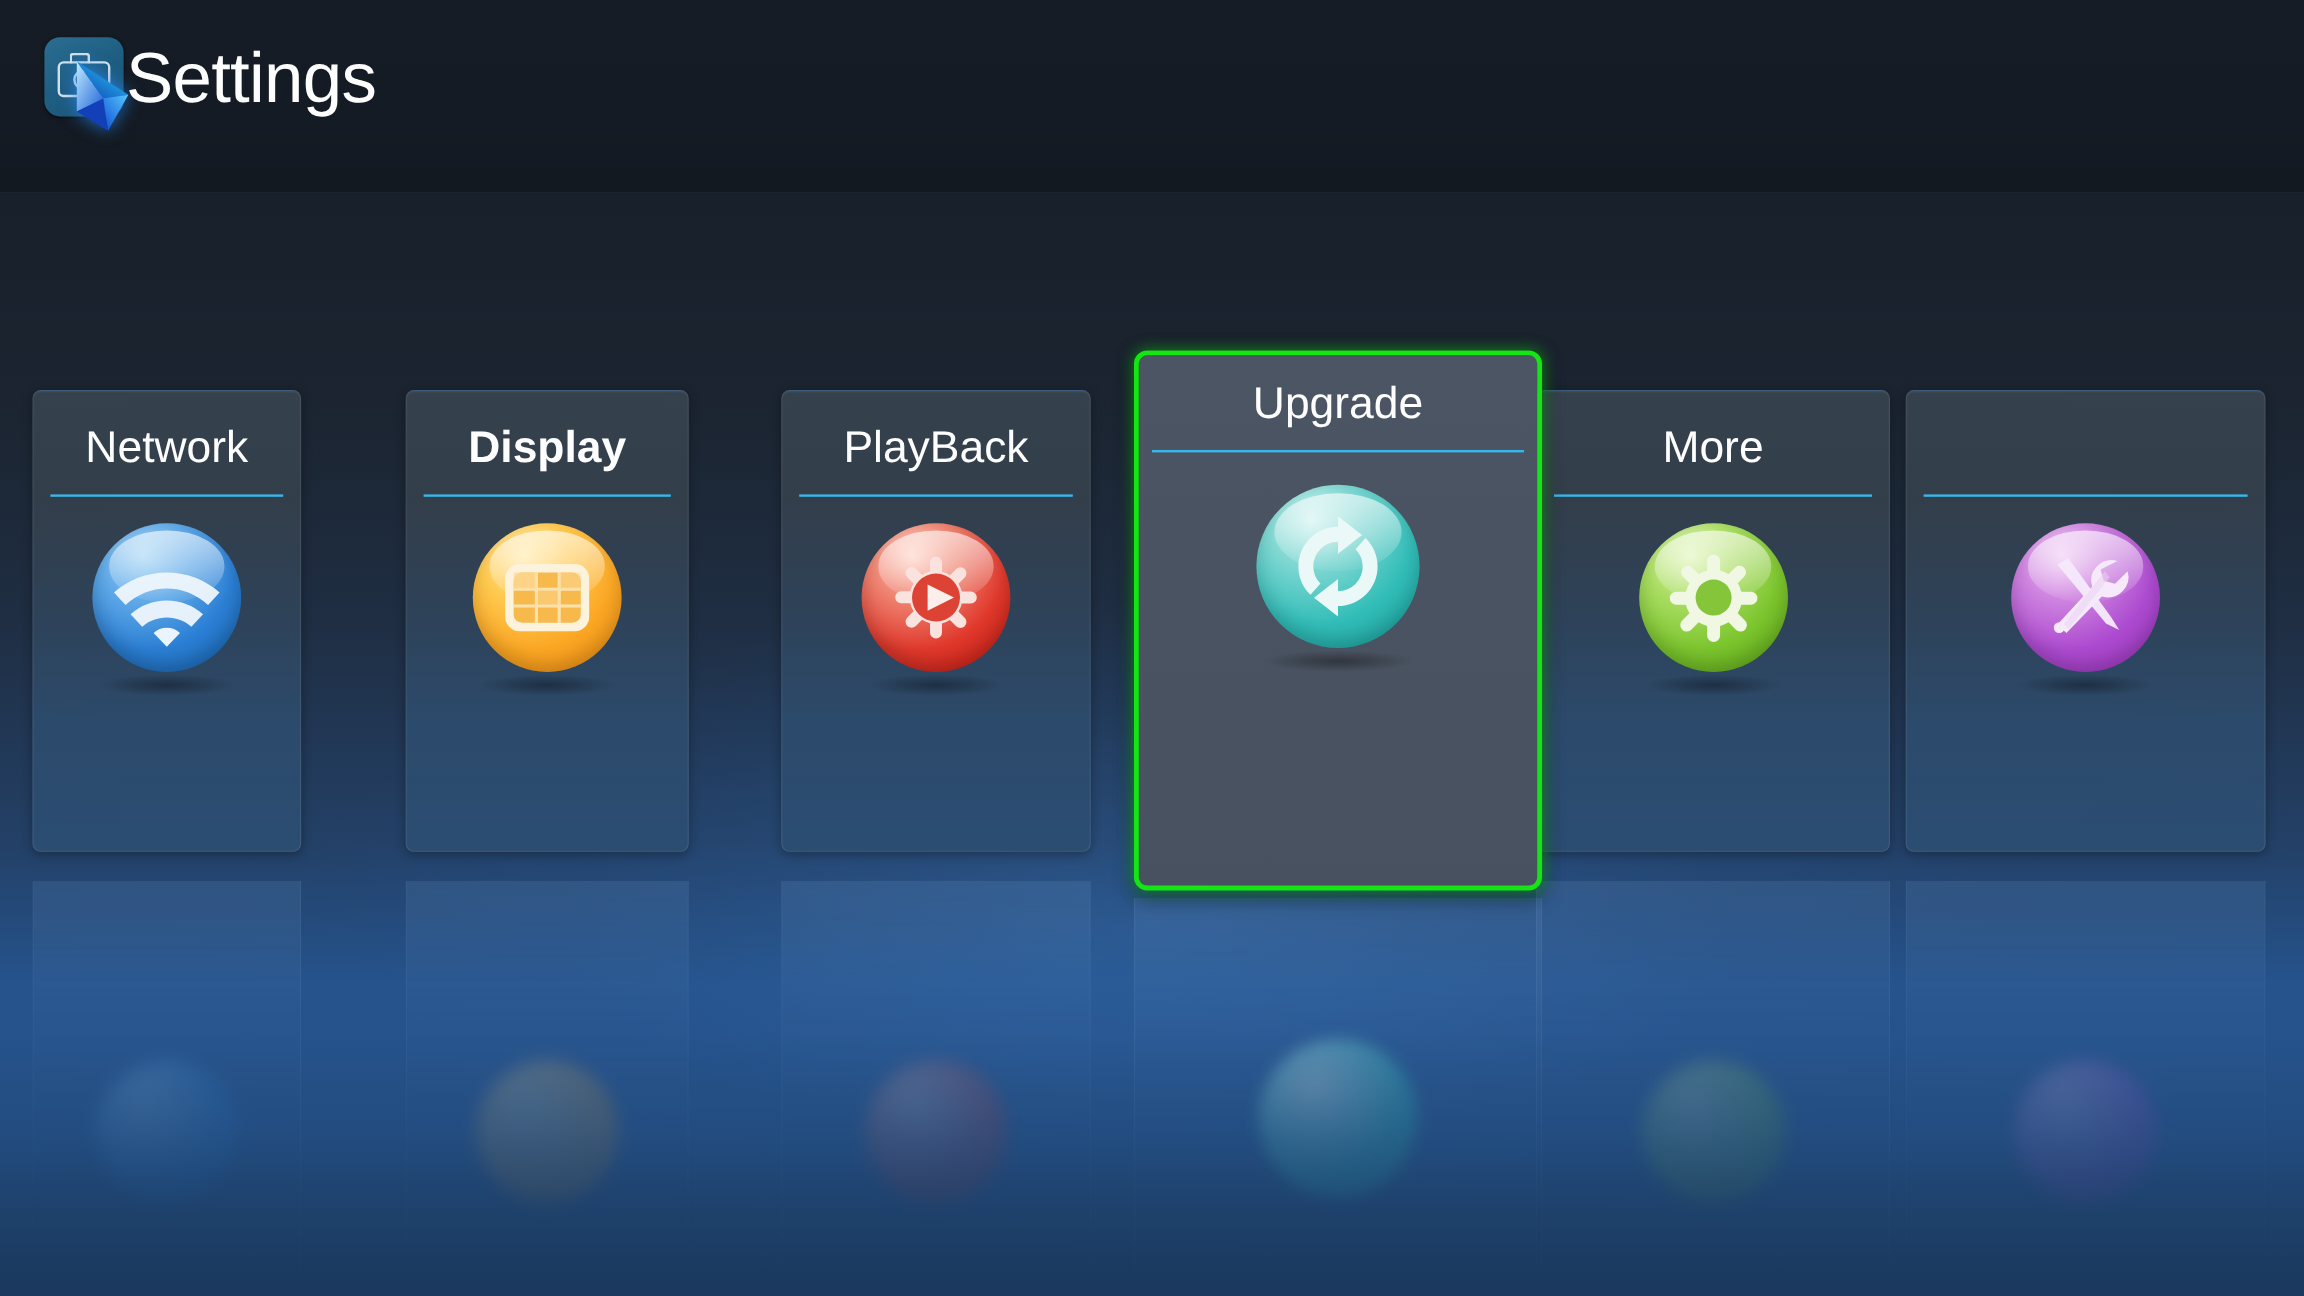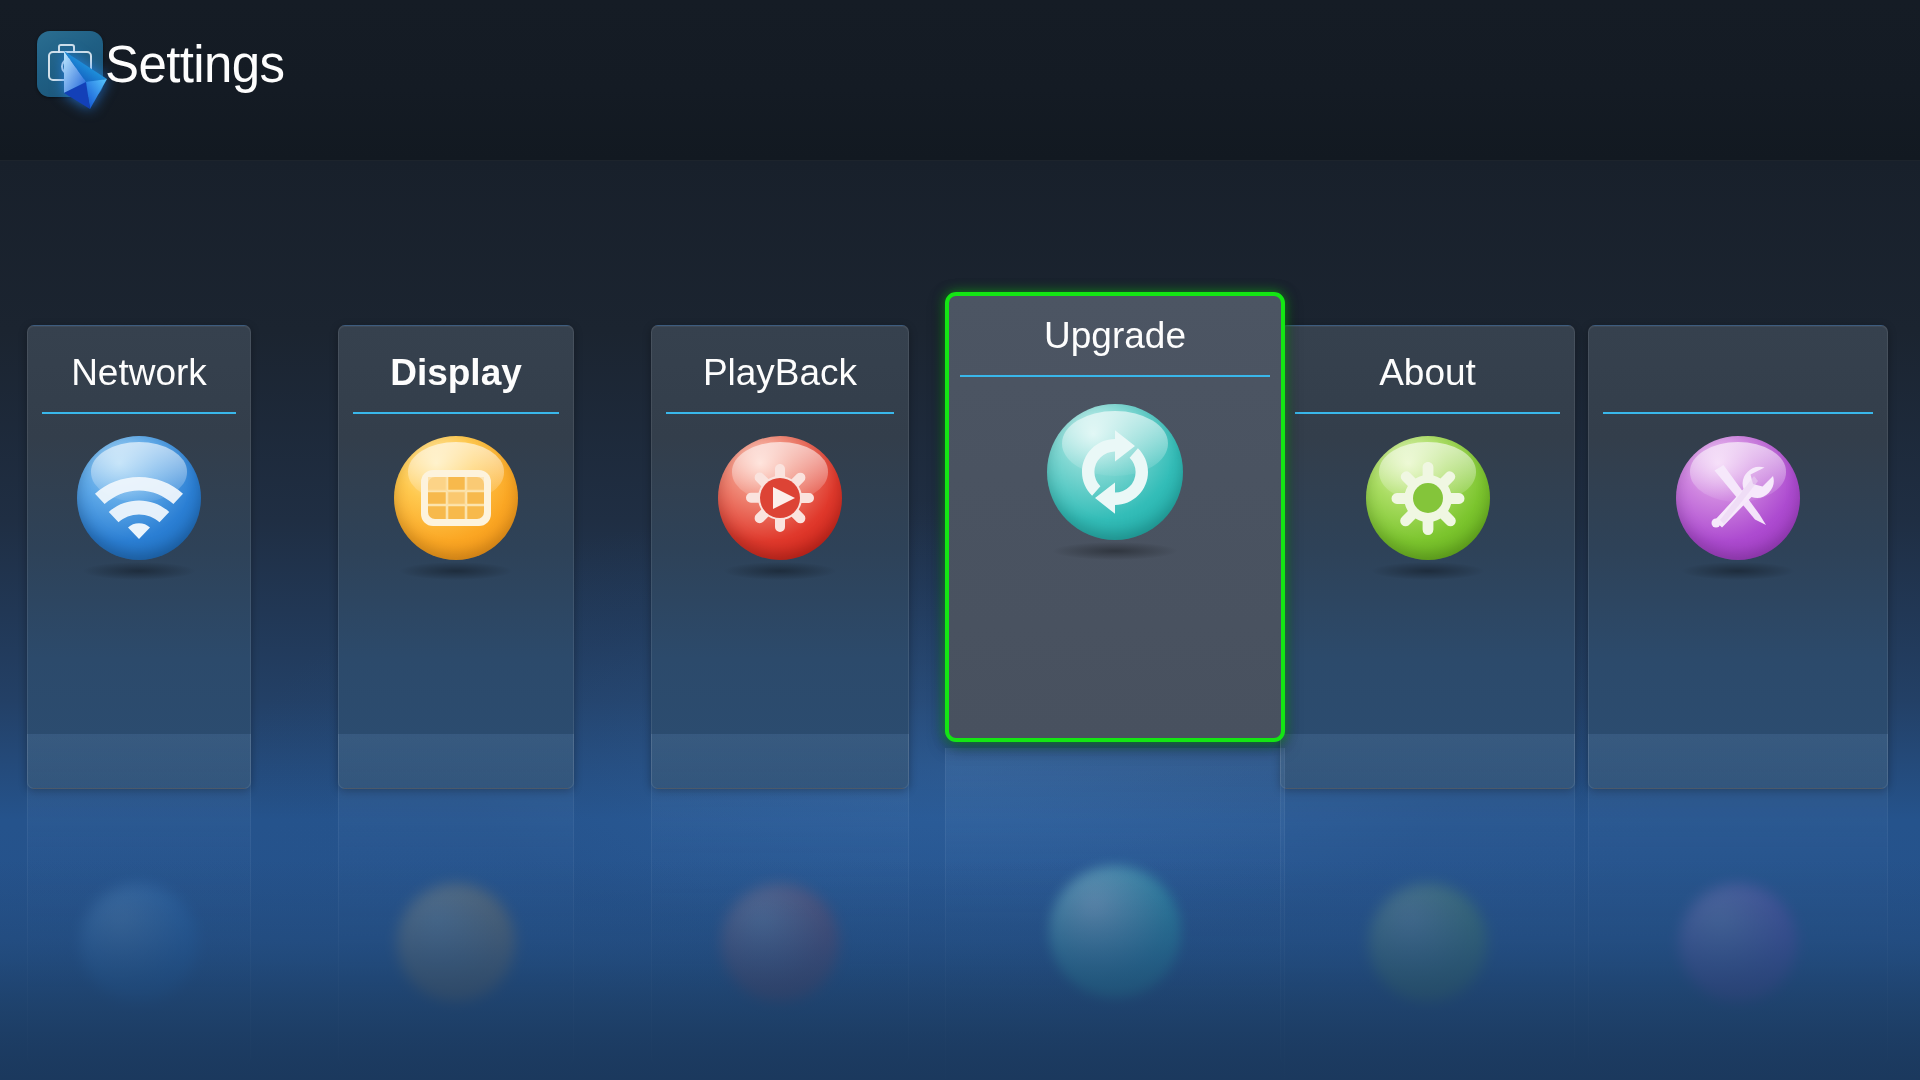--- a/index.html
+++ b/index.html
@@ -61,29 +61,29 @@
   #app-icon .cam-lens {
     position:absolute; left:23.5px; top:27px; width:17px; height:17px;
     border:2.4px solid rgba(226,236,242,0.92); border-radius:50%;
   }
   #app-icon .cursor {
     position:absolute; left:22px; top:18px; width:54px; height:62px;
     filter:drop-shadow(0 0 7px rgba(40,140,255,0.75));
   }
   #title-text {
     position:absolute; left:105px; top:29px;
-    font-size:51px; line-height:72px; color:#fdfdfd;
+    font-size:59px; line-height:72px; color:#fdfdfd;
     letter-spacing:-0.6px; font-weight:400;
   }
 
   
   #cards { position:absolute; left:0; top:0; width:1920px; height:1080px; }
 
   .card {
-    position:absolute; top:325px; height:464px;
+    position:absolute; top:325px; height:385px;
     border-radius:7px;
     background:linear-gradient(180deg,#36414e 0%, #333e4b 24%, #2e4258 48%, #2c4a6b 72%, #2b4d72 100%);
     border:1px solid rgba(255,255,255,0.085);
     box-shadow:0 2px 9px rgba(0,0,0,0.30), inset 0 1px 0 rgba(255,255,255,0.05);
     overflow:hidden;
   }
   .card.focused {
     top:292px; height:450px;
     background:linear-gradient(180deg,#4c5563 0%, #4a5361 40%, #495260 75%, #48515f 100%);
     border:4px solid #14e614;
@@ -290,21 +290,21 @@
           </g>
         </svg>
       </div>
       <div class="icon-shadow"></div>
       <div class="value-clip">
         <div class="card-value"></div>
       </div>
     </div>
 
     <div class="card" style="left:1280px; width:295px;">
-      <div class="card-title">About</div>
+      <div class="card-title">More</div>
       <div class="title-rule"></div>
       <div class="card-icon">
         <div class="sphere sph-green"></div>
         <svg class="glyph" viewBox="0 0 124 124">
           <g fill="#f0f7e2">
             <path d="M62 26c-3 0-5.4 2.4-5.4 5.4v8a24.6 24.6 0 0 0-7.1 3l-5.7-5.7a5.4 5.4 0 0 0-7.6 7.6l5.7 5.7a24.6 24.6 0 0 0-3 7.1h-8a5.4 5.4 0 0 0 0 10.8h8a24.6 24.6 0 0 0 3 7.1l-5.7 5.7a5.4 5.4 0 1 0 7.6 7.6l5.7-5.7a24.6 24.6 0 0 0 7.1 3v8a5.4 5.4 0 0 0 10.8 0v-8a24.6 24.6 0 0 0 7.1-3l5.7 5.7a5.4 5.4 0 1 0 7.6-7.6l-5.7-5.7a24.6 24.6 0 0 0 3-7.1h8a5.4 5.4 0 0 0 0-10.8h-8a24.6 24.6 0 0 0-3-7.1l5.7-5.7a5.4 5.4 0 0 0-7.6-7.6l-5.7 5.7a24.6 24.6 0 0 0-7.1-3v-8c0-3-2.4-5.4-5.4-5.4z"></path>
           </g>
           <circle cx="62" cy="62" r="15" fill="#84c53a"></circle>
         </svg>
       </div>

